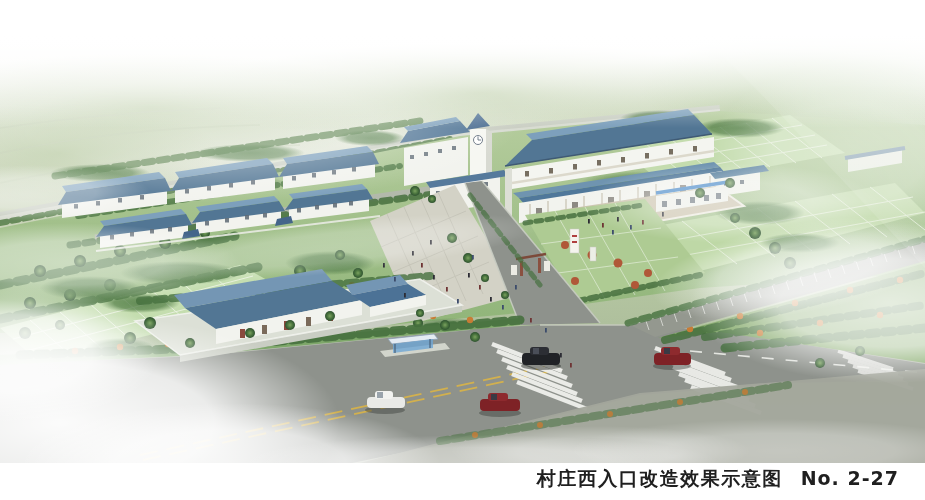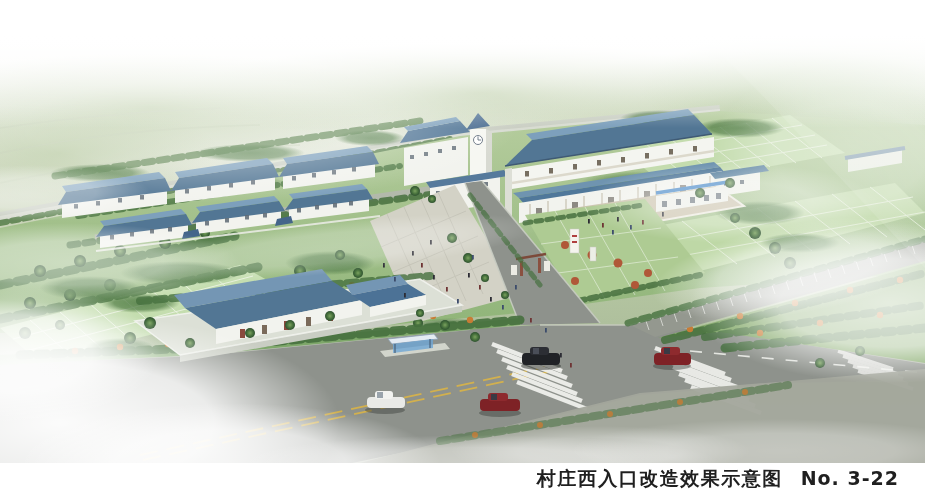--- a/index.html
+++ b/index.html
@@ -647,16 +647,16 @@
     <ellipse cx="230" cy="430" rx="210" ry="60" fill="url(#mistR)" opacity="0.8"></ellipse>
     <ellipse cx="10" cy="320" rx="150" ry="70" fill="url(#mistR)" opacity="0.85"></ellipse>
     <ellipse cx="480" cy="430" rx="240" ry="28" fill="url(#mistR)" opacity="0.45"></ellipse>
     <ellipse cx="600" cy="418" rx="150" ry="25" fill="url(#mistR)" opacity="0.35"></ellipse>
     <ellipse cx="780" cy="418" rx="210" ry="32" fill="url(#mistR)" opacity="0.35"></ellipse>
     <rect x="0" y="0" width="925" height="95" fill="url(#topMist)"></rect>
   </g>
 </svg>
 
 <div class="caption">
-  <span class="cjk">村庄西入口改造效果示意图</span><span class="figno">No. 3-22</span>
+  <span class="cjk">村庄西入口改造效果示意图</span><span class="figno">No. 2-27</span>
 </div>
 
 </div>
 
 </body></html>

